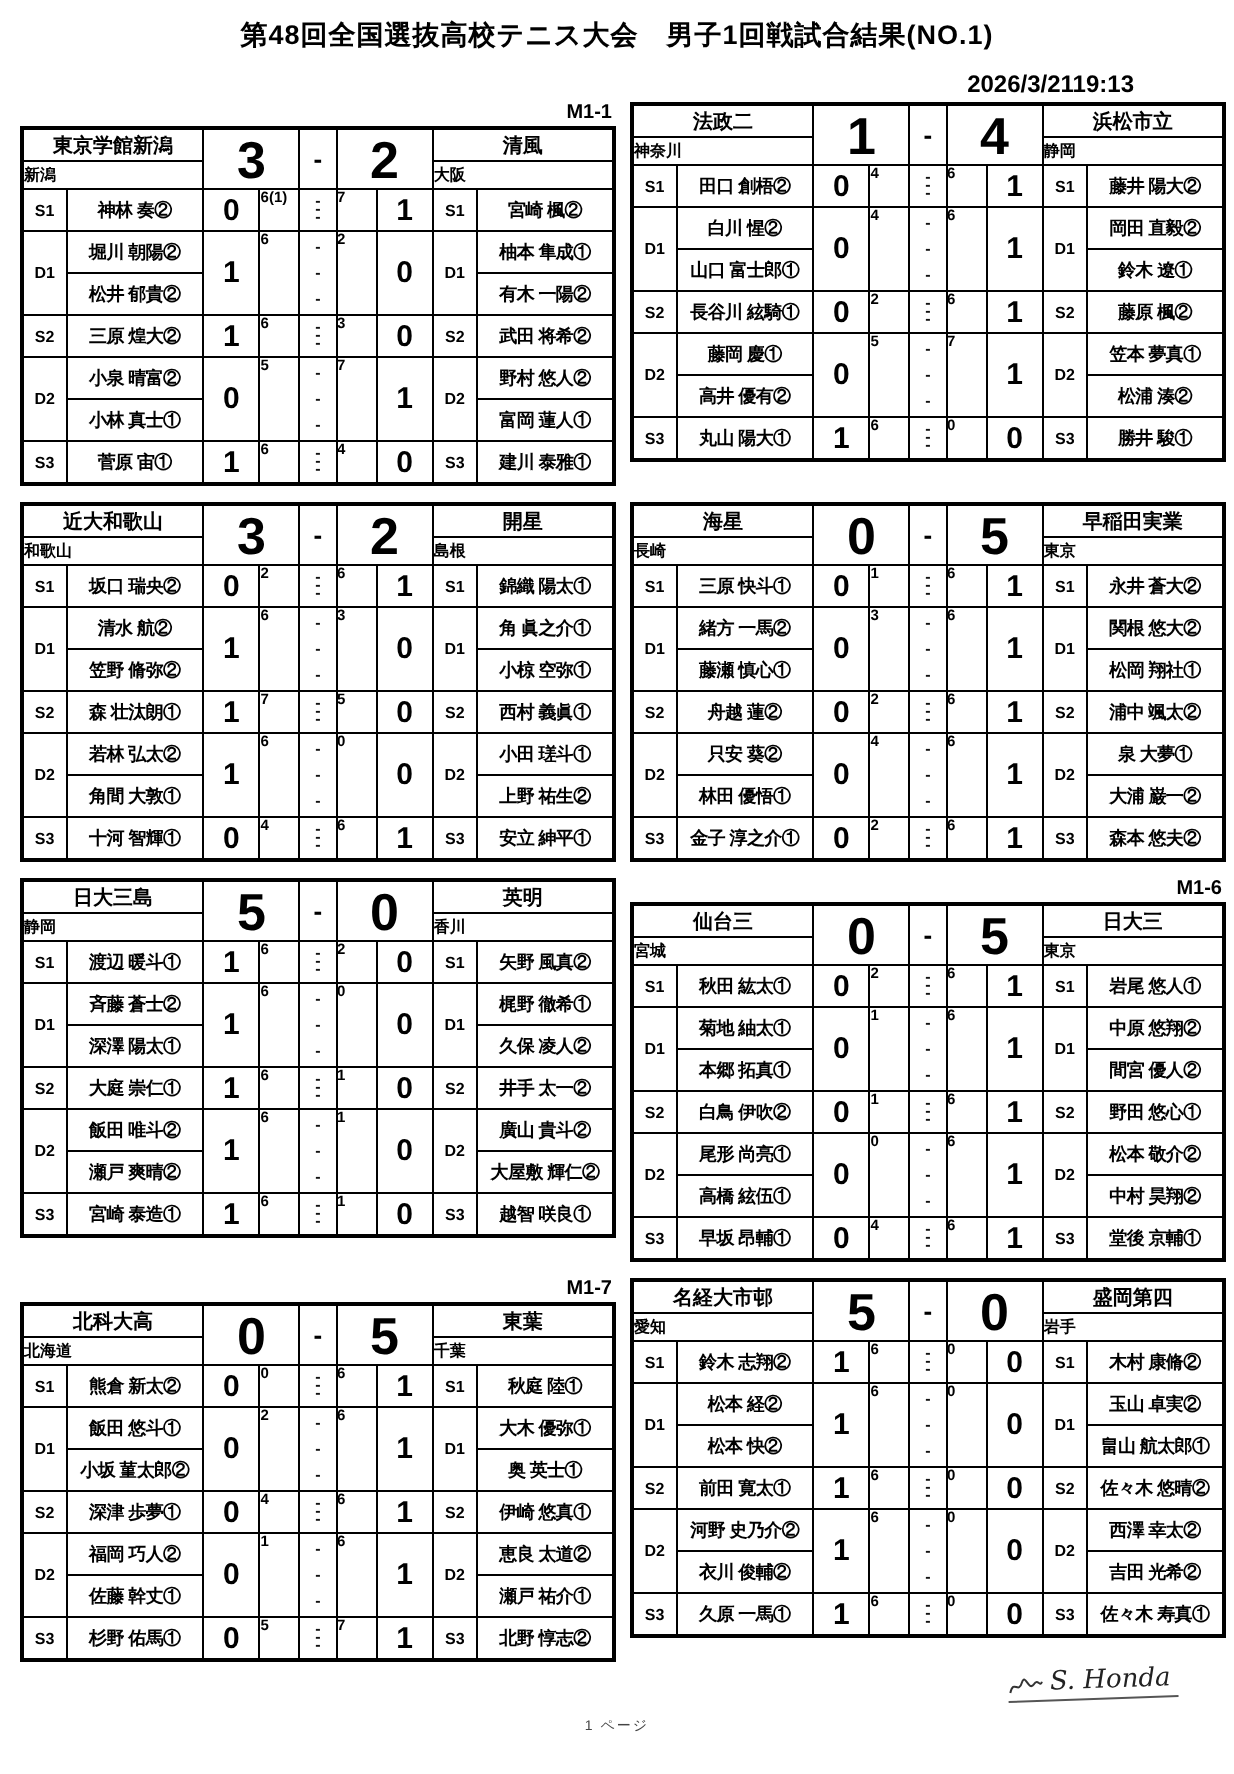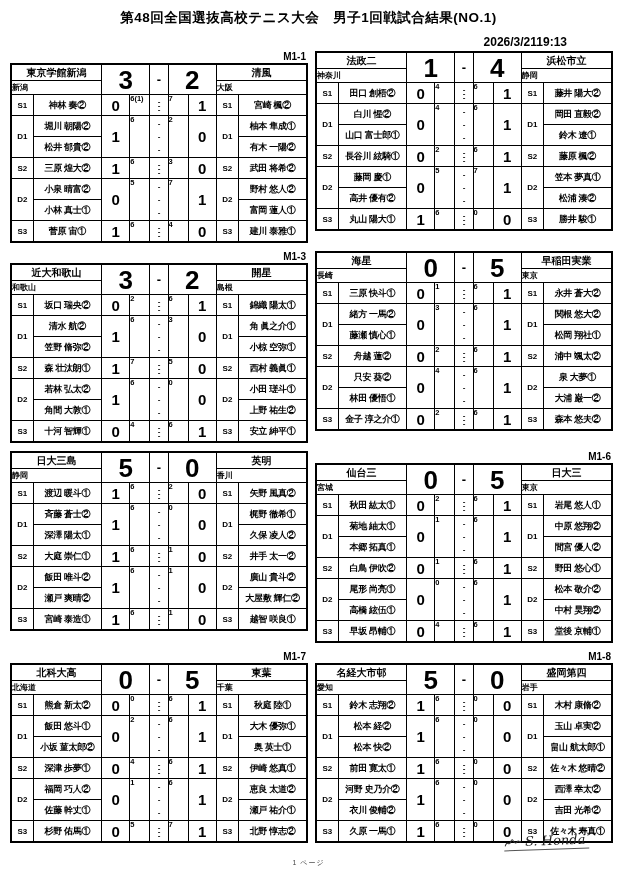--- a/index.html
+++ b/index.html
@@ -235,21 +235,20 @@
           <td class="games gr">0</td>
           <td class="win">0</td>
           <td class="pos">S3</td>
           <td class="name">勝井 駿①</td>
         </tr>
       </tbody>
     </table>
   </div>
 
   <div class="match">
-    <div class="code">M1-3</div>
     <table class="mt">
       <colgroup>
         <col class="c-pos">
             <col class="c-name">
             <col class="c-win">
             <col class="c-g">
             <col class="c-d">
         <col class="c-g">
             <col class="c-win">
             <col class="c-pos">
@@ -723,21 +722,20 @@
           <td class="games gr">7</td>
           <td class="win">1</td>
           <td class="pos">S3</td>
           <td class="name">北野 惇志②</td>
         </tr>
       </tbody>
     </table>
   </div>
 
   <div class="match">
-    <div class="code">M1-8</div>
     <table class="mt">
       <colgroup>
         <col class="c-pos">
             <col class="c-name">
             <col class="c-win">
             <col class="c-g">
             <col class="c-d">
         <col class="c-g">
             <col class="c-win">
             <col class="c-pos">

